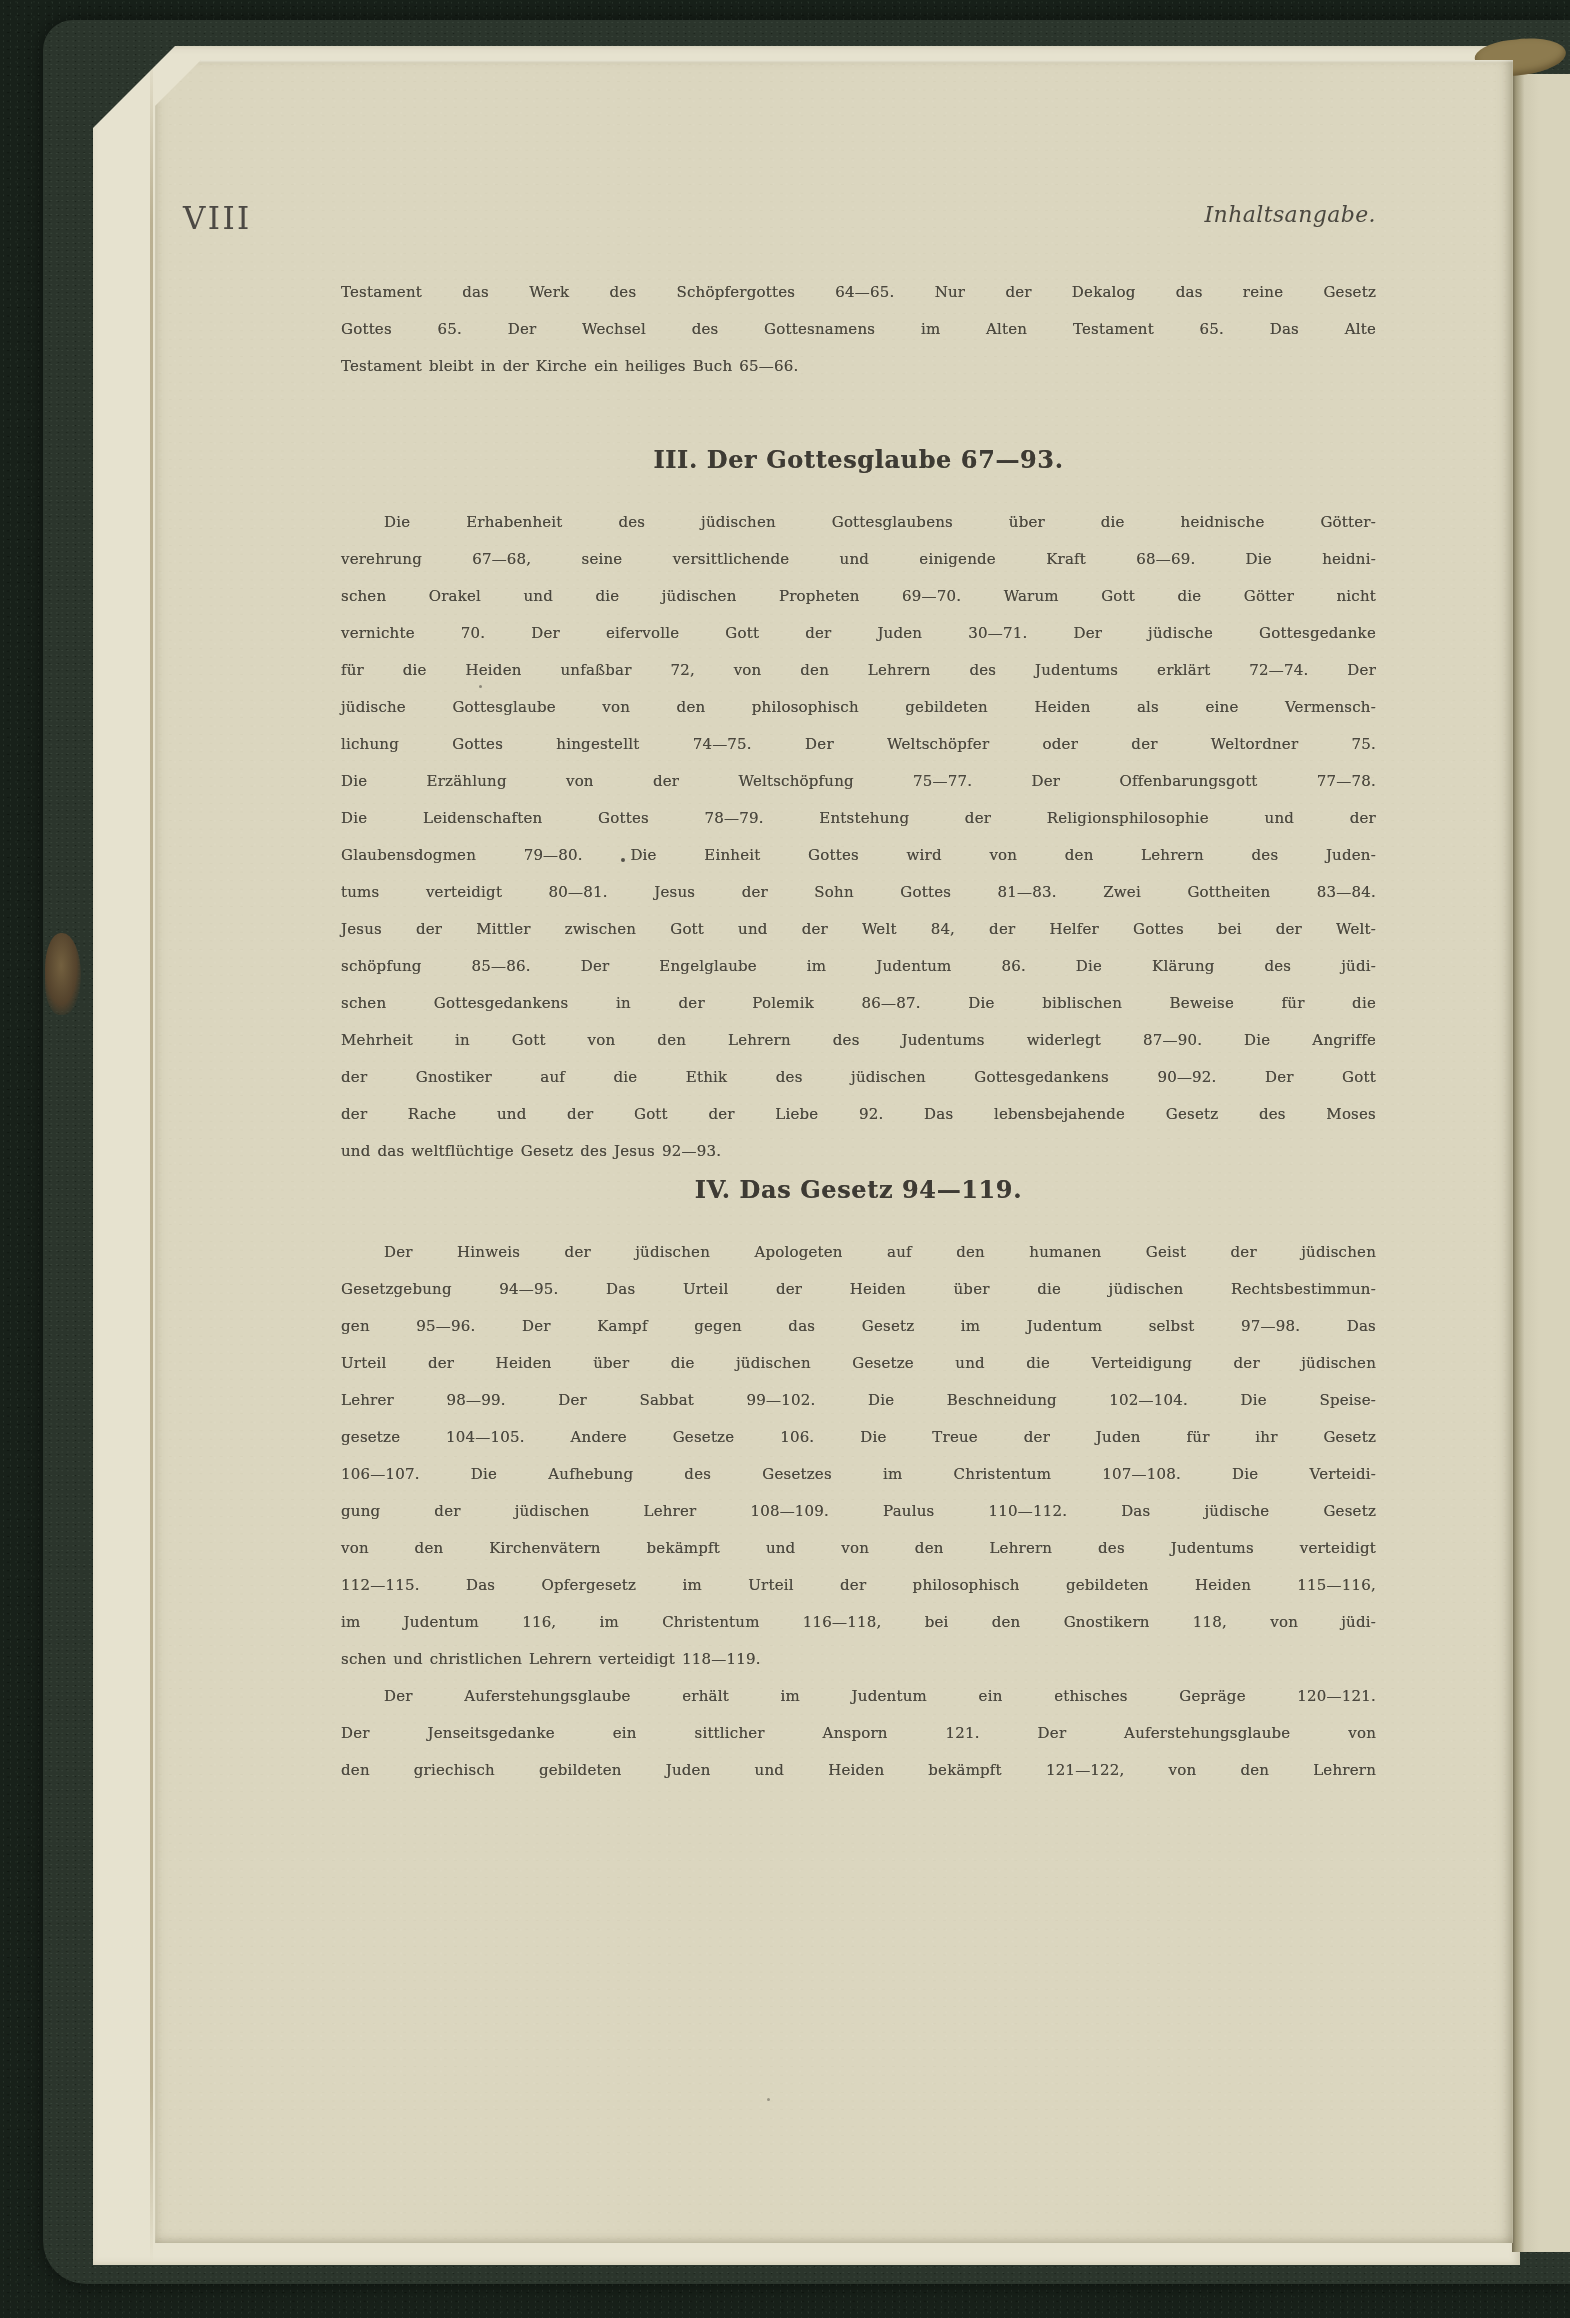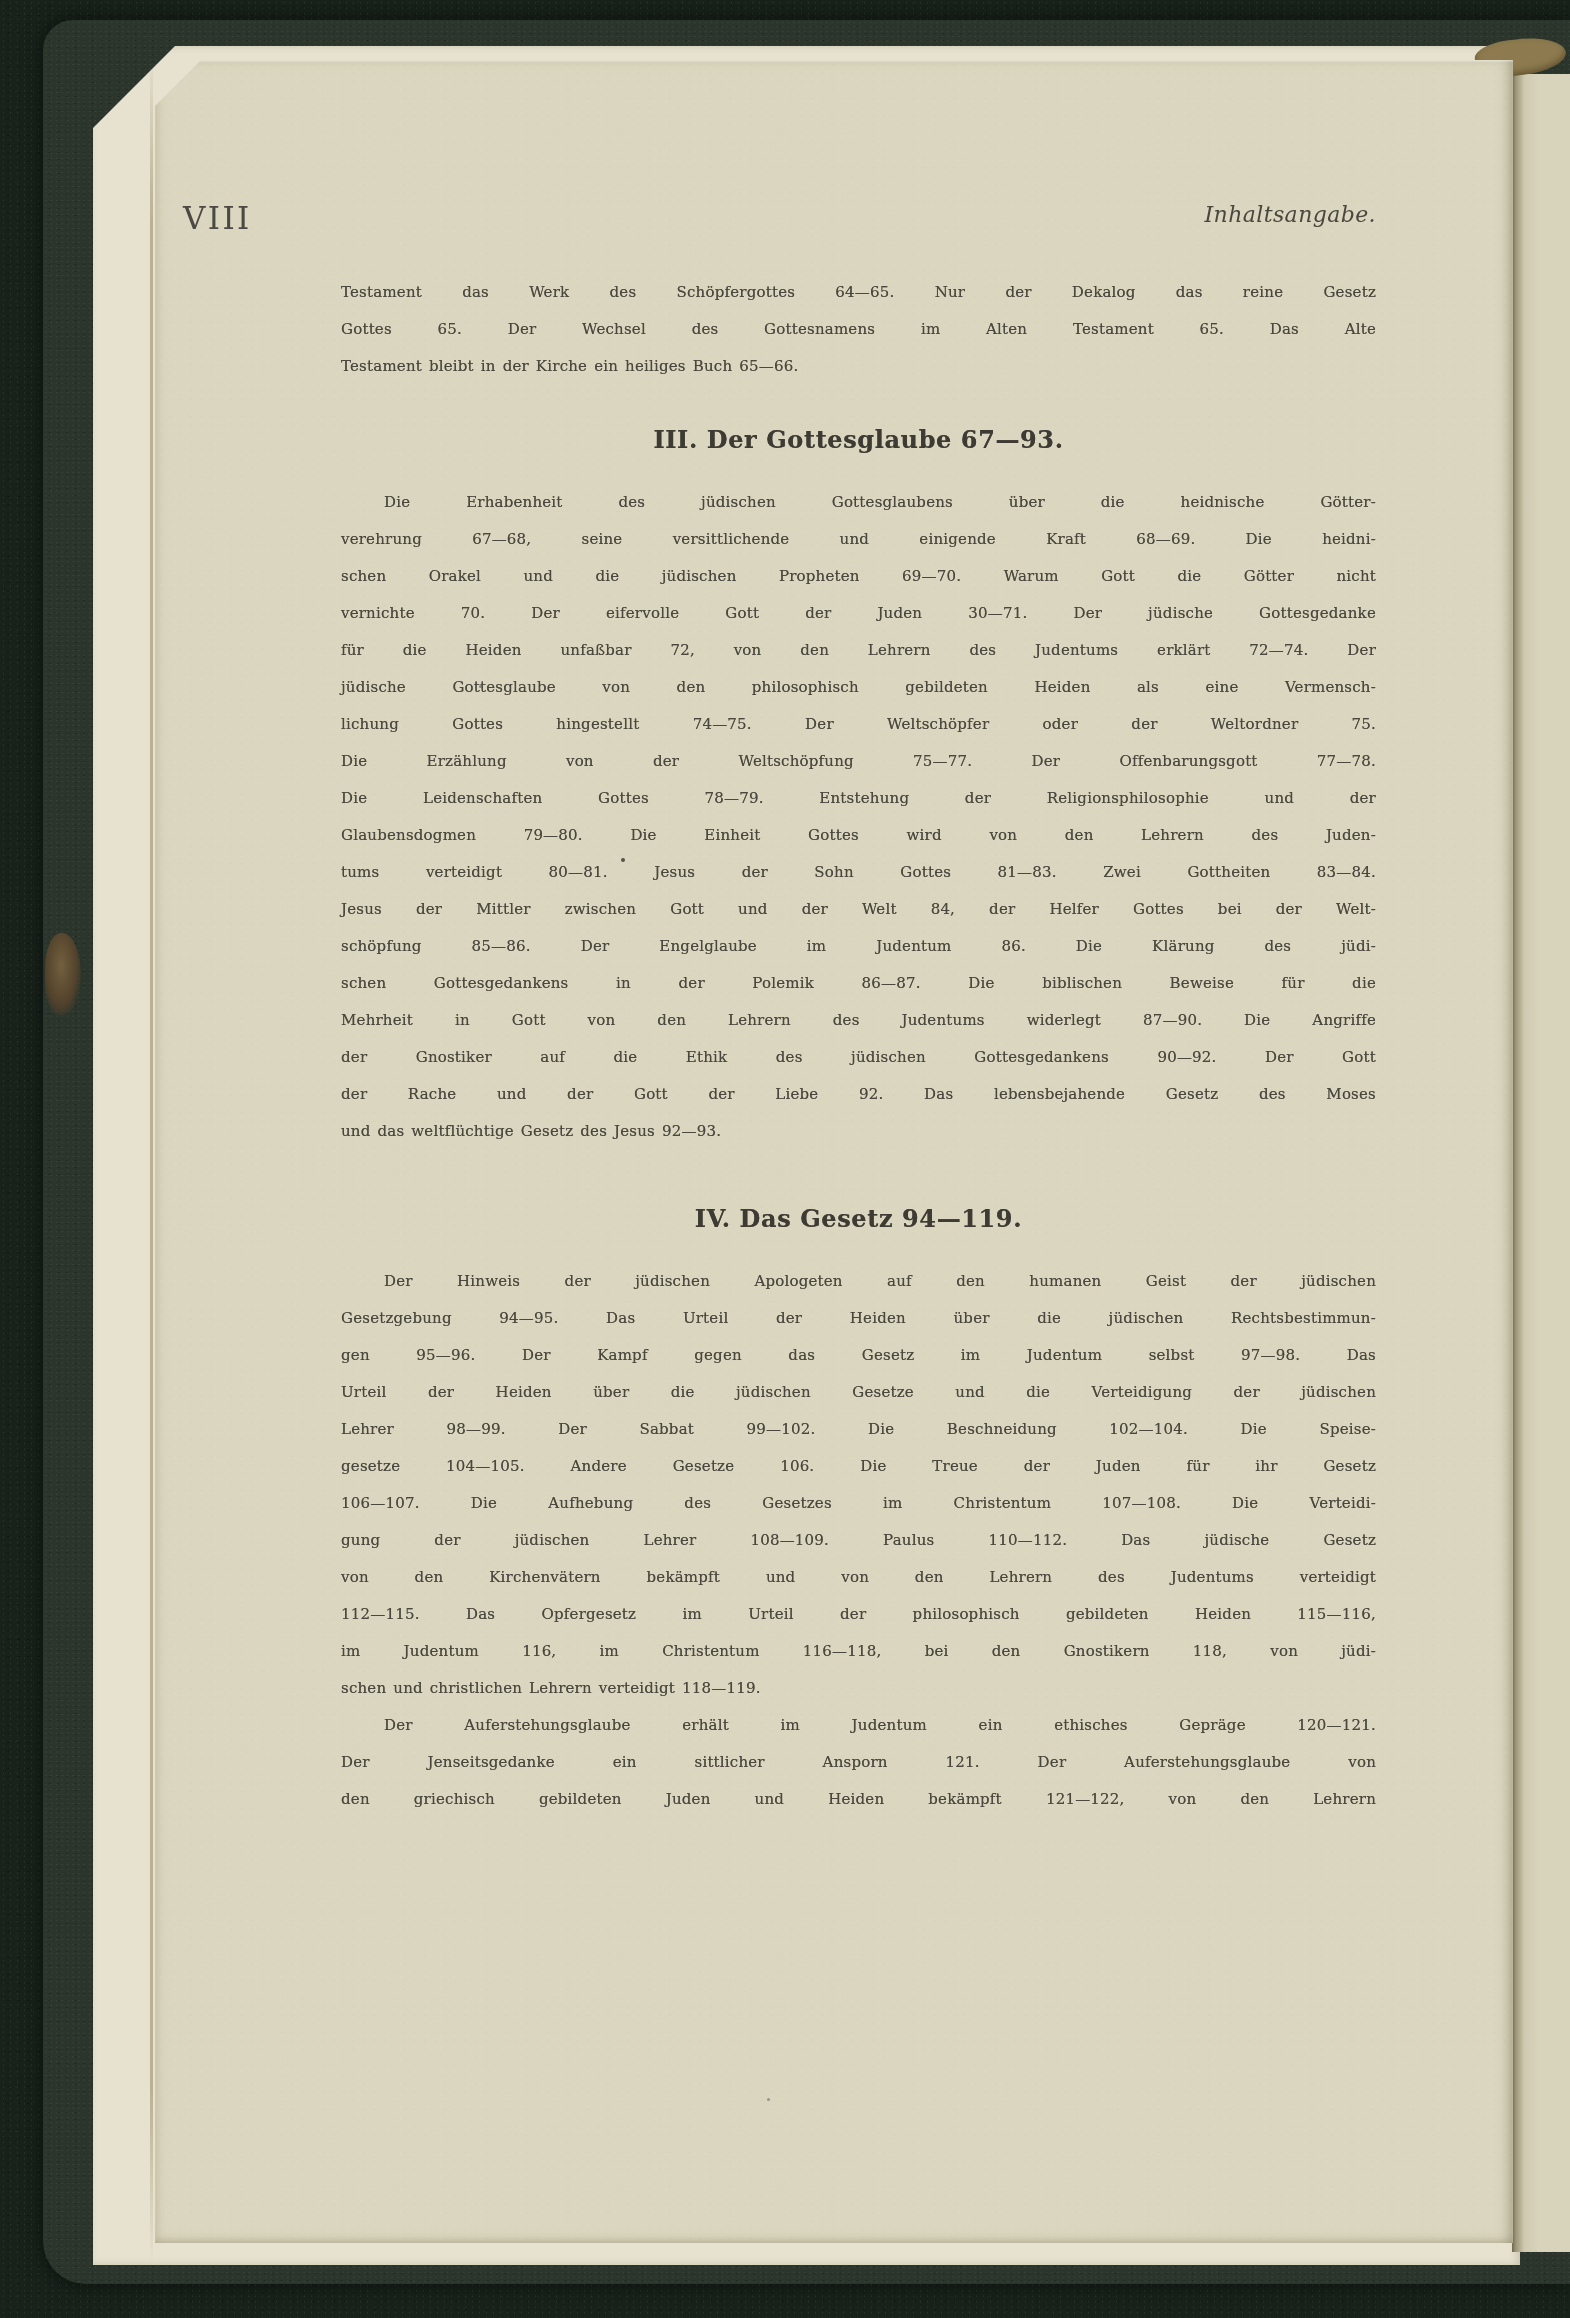--- a/index.html
+++ b/index.html
@@ -63,24 +63,24 @@
   .line{
     display:block;font-size:15px;line-height:37px;
     text-align:justify;text-align-last:justify;
     letter-spacing:0.2px;word-spacing:2px;white-space:normal;
     text-shadow:0 0 0.5px rgba(68,64,54,0.65);
   }
   .line.first{text-indent:43px;}
   .line.last{text-align-last:left;}
   .heading{
     font-size:24px;font-weight:bold;line-height:39px;text-align:center;
-    color:#3e3b34;letter-spacing:0.6px;margin-top:49px;margin-bottom:25px;
+    color:#3e3b34;letter-spacing:0.6px;margin-bottom:25px;
     text-shadow:0 0 0.5px rgba(55,52,44,0.7);
   }
-  .heading.h-first{margin-top:35px;}
+  .heading.h-first{margin-top:55px;}
   .para{margin:0;}
   .deckle{
     position:absolute;left:1475px;top:39px;width:91px;height:36px;
     background:#8d7b4f;border-radius:45% 60% 55% 50%;
     transform:rotate(-7deg);
     box-shadow:inset 0 -3.1px 6.3px rgba(60,45,20,0.5);
   }
   .cover-damage{
     position:absolute;left:45px;top:933px;width:36px;height:82px;
     background:radial-gradient(ellipse at 45% 40%, #73603f 0%, #53422c 55%, rgba(60,50,35,0) 78%);

